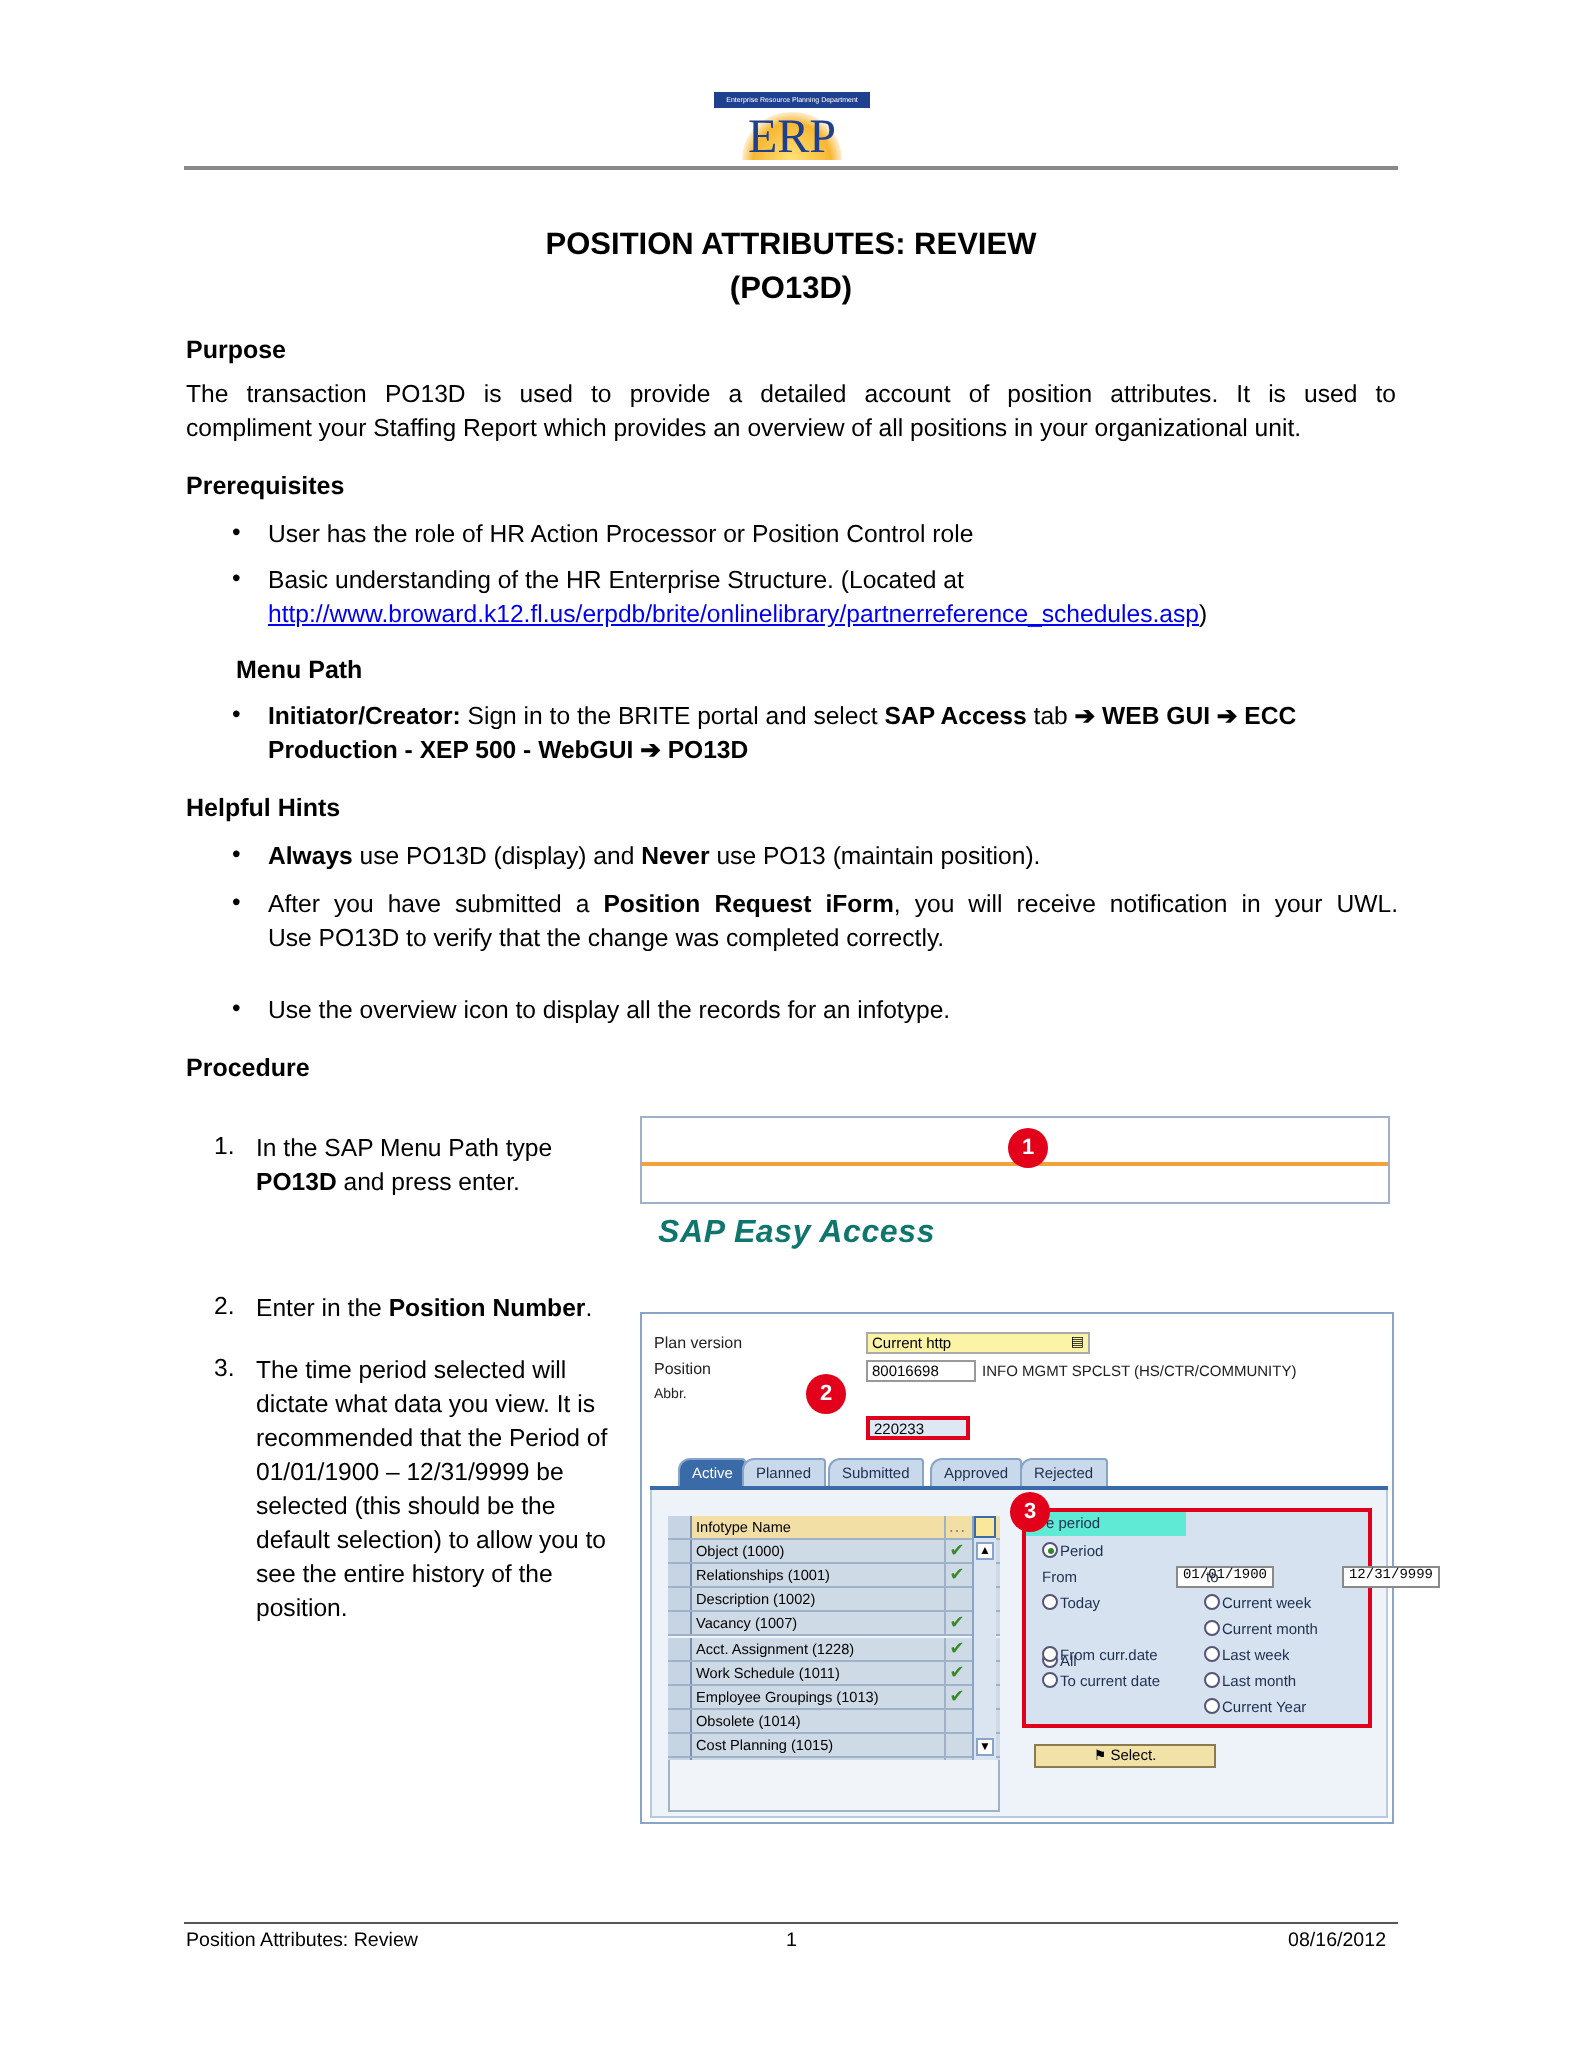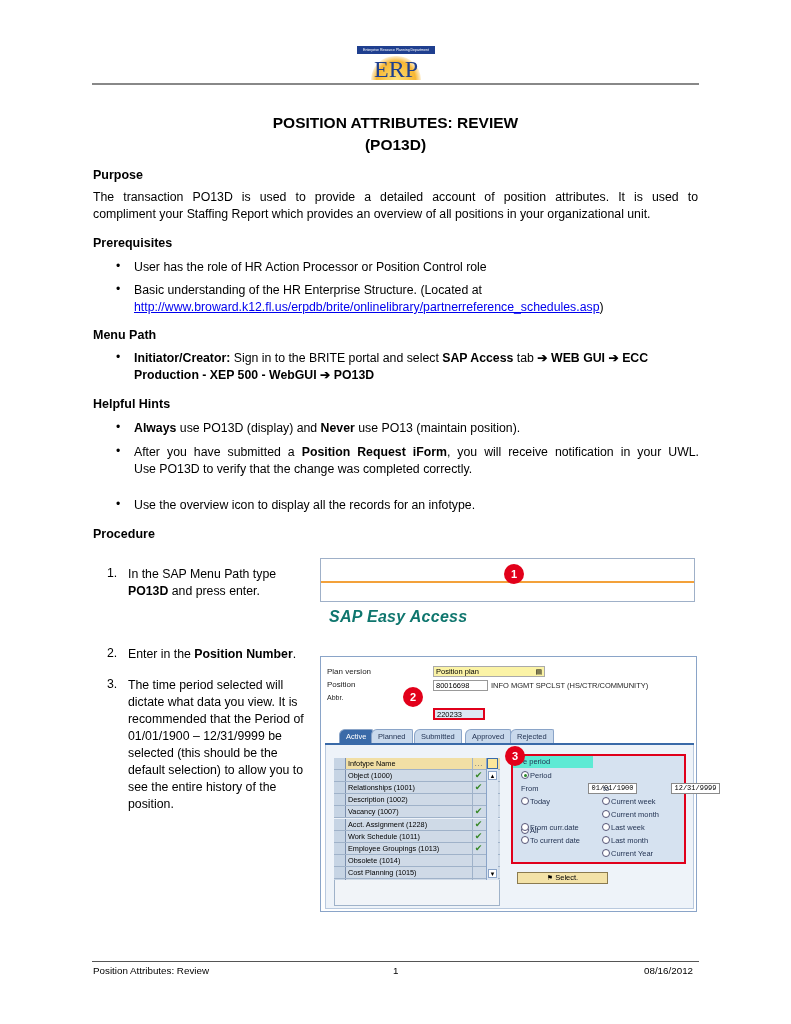--- a/index.html
+++ b/index.html
@@ -89,21 +89,21 @@
 
 <div class="abs h" style="top:236px;">Prerequisites</div>
 <div class="abs bullet" style="top:259px;">•</div>
 <div class="abs btext" style="top:259px;">User has the role of HR Action Processor or Position Control role</div>
 <div class="abs bullet" style="top:282px;">•</div>
 <div class="abs btext" style="top:282px;">
   <span>Basic understanding of the HR Enterprise Structure. (Located at</span><br>
   <a class="link">http://www.broward.k12.fl.us/erpdb/brite/onlinelibrary/partnerreference_schedules.asp</a><span>)</span>
 </div>
 
-<div class="abs h" style="top:328px;">Menu Path</div>
+<div class="abs h" style="top:328px;margin-left:25px;">Menu Path</div>
 <div class="abs bullet" style="top:350px;">•</div>
 <div class="abs btext" style="top:350px;">
   <b>Initiator/Creator:</b><span> Sign in to the BRITE portal and select </span><b>SAP Access</b><span> tab </span><b>➔</b> <b>WEB GUI</b> <b>➔</b> <b>ECC</b><br>
   <b>Production - XEP 500 - WebGUI</b> <b>➔</b> <b>PO13D</b>
 </div>
 
 <div class="abs h" style="top:397px;">Helpful Hints</div>
 <div class="abs bullet" style="top:420px;">•</div>
 <div class="abs btext" style="top:420px;">
   <b>Always</b><span> use PO13D (display) and </span><b>Never</b><span> use PO13 (maintain position).</span>
@@ -132,21 +132,21 @@
 <div class="abs step-text" style="top:677px;">The time period selected will dictate what data you view. It is recommended that the Period of 01/01/1900 – 12/31/9999 be selected (this should be the default selection) to allow you to see the entire history of the position.</div>
 
 <div class="abs sap1">
   <div class="sap1-title">SAP Easy Access</div>
   <div class="sap1-orange"></div>
   <div class="badge" style="left:183px; top:5px;">1</div>
 </div>
 
 <div class="abs sap2">
   <div class="lbl" style="top:10px;">Plan version</div>
-  <div class="fld yellow" style="left:112px; top:9px; width:112px;"><span>Position plan</span><span style="position:absolute; right:2px; top:0; font-size:7px;">▤</span></div>
+  <div class="fld yellow" style="left:112px; top:9px; width:112px;"><span>Current http</span><span style="position:absolute; right:2px; top:0; font-size:7px;">▤</span></div>
   <div class="lbl" style="top:23px;">Position</div>
   <div class="fld" style="left:112px; top:23px; width:55px;">80016698</div>
   <div class="lbl" style="left:170px; top:24px; font-size:7.5px;">INFO MGMT SPCLST (HS/CTR/COMMUNITY)</div>
   <div class="lbl" style="top:37px; font-size:7px;">Abbr.</div>
   <div class="fld blue red" style="left:112px; top:35px; width:52px; height:12px;margin-top:16px;">220233</div>
   <div class="badge" style="left:82px; top:30px;">2</div>
 
   <div class="tabs">
     <div class="tab active" style="left:14px;">Active</div>
     <div class="tab" style="left:46px;">Planned</div>

